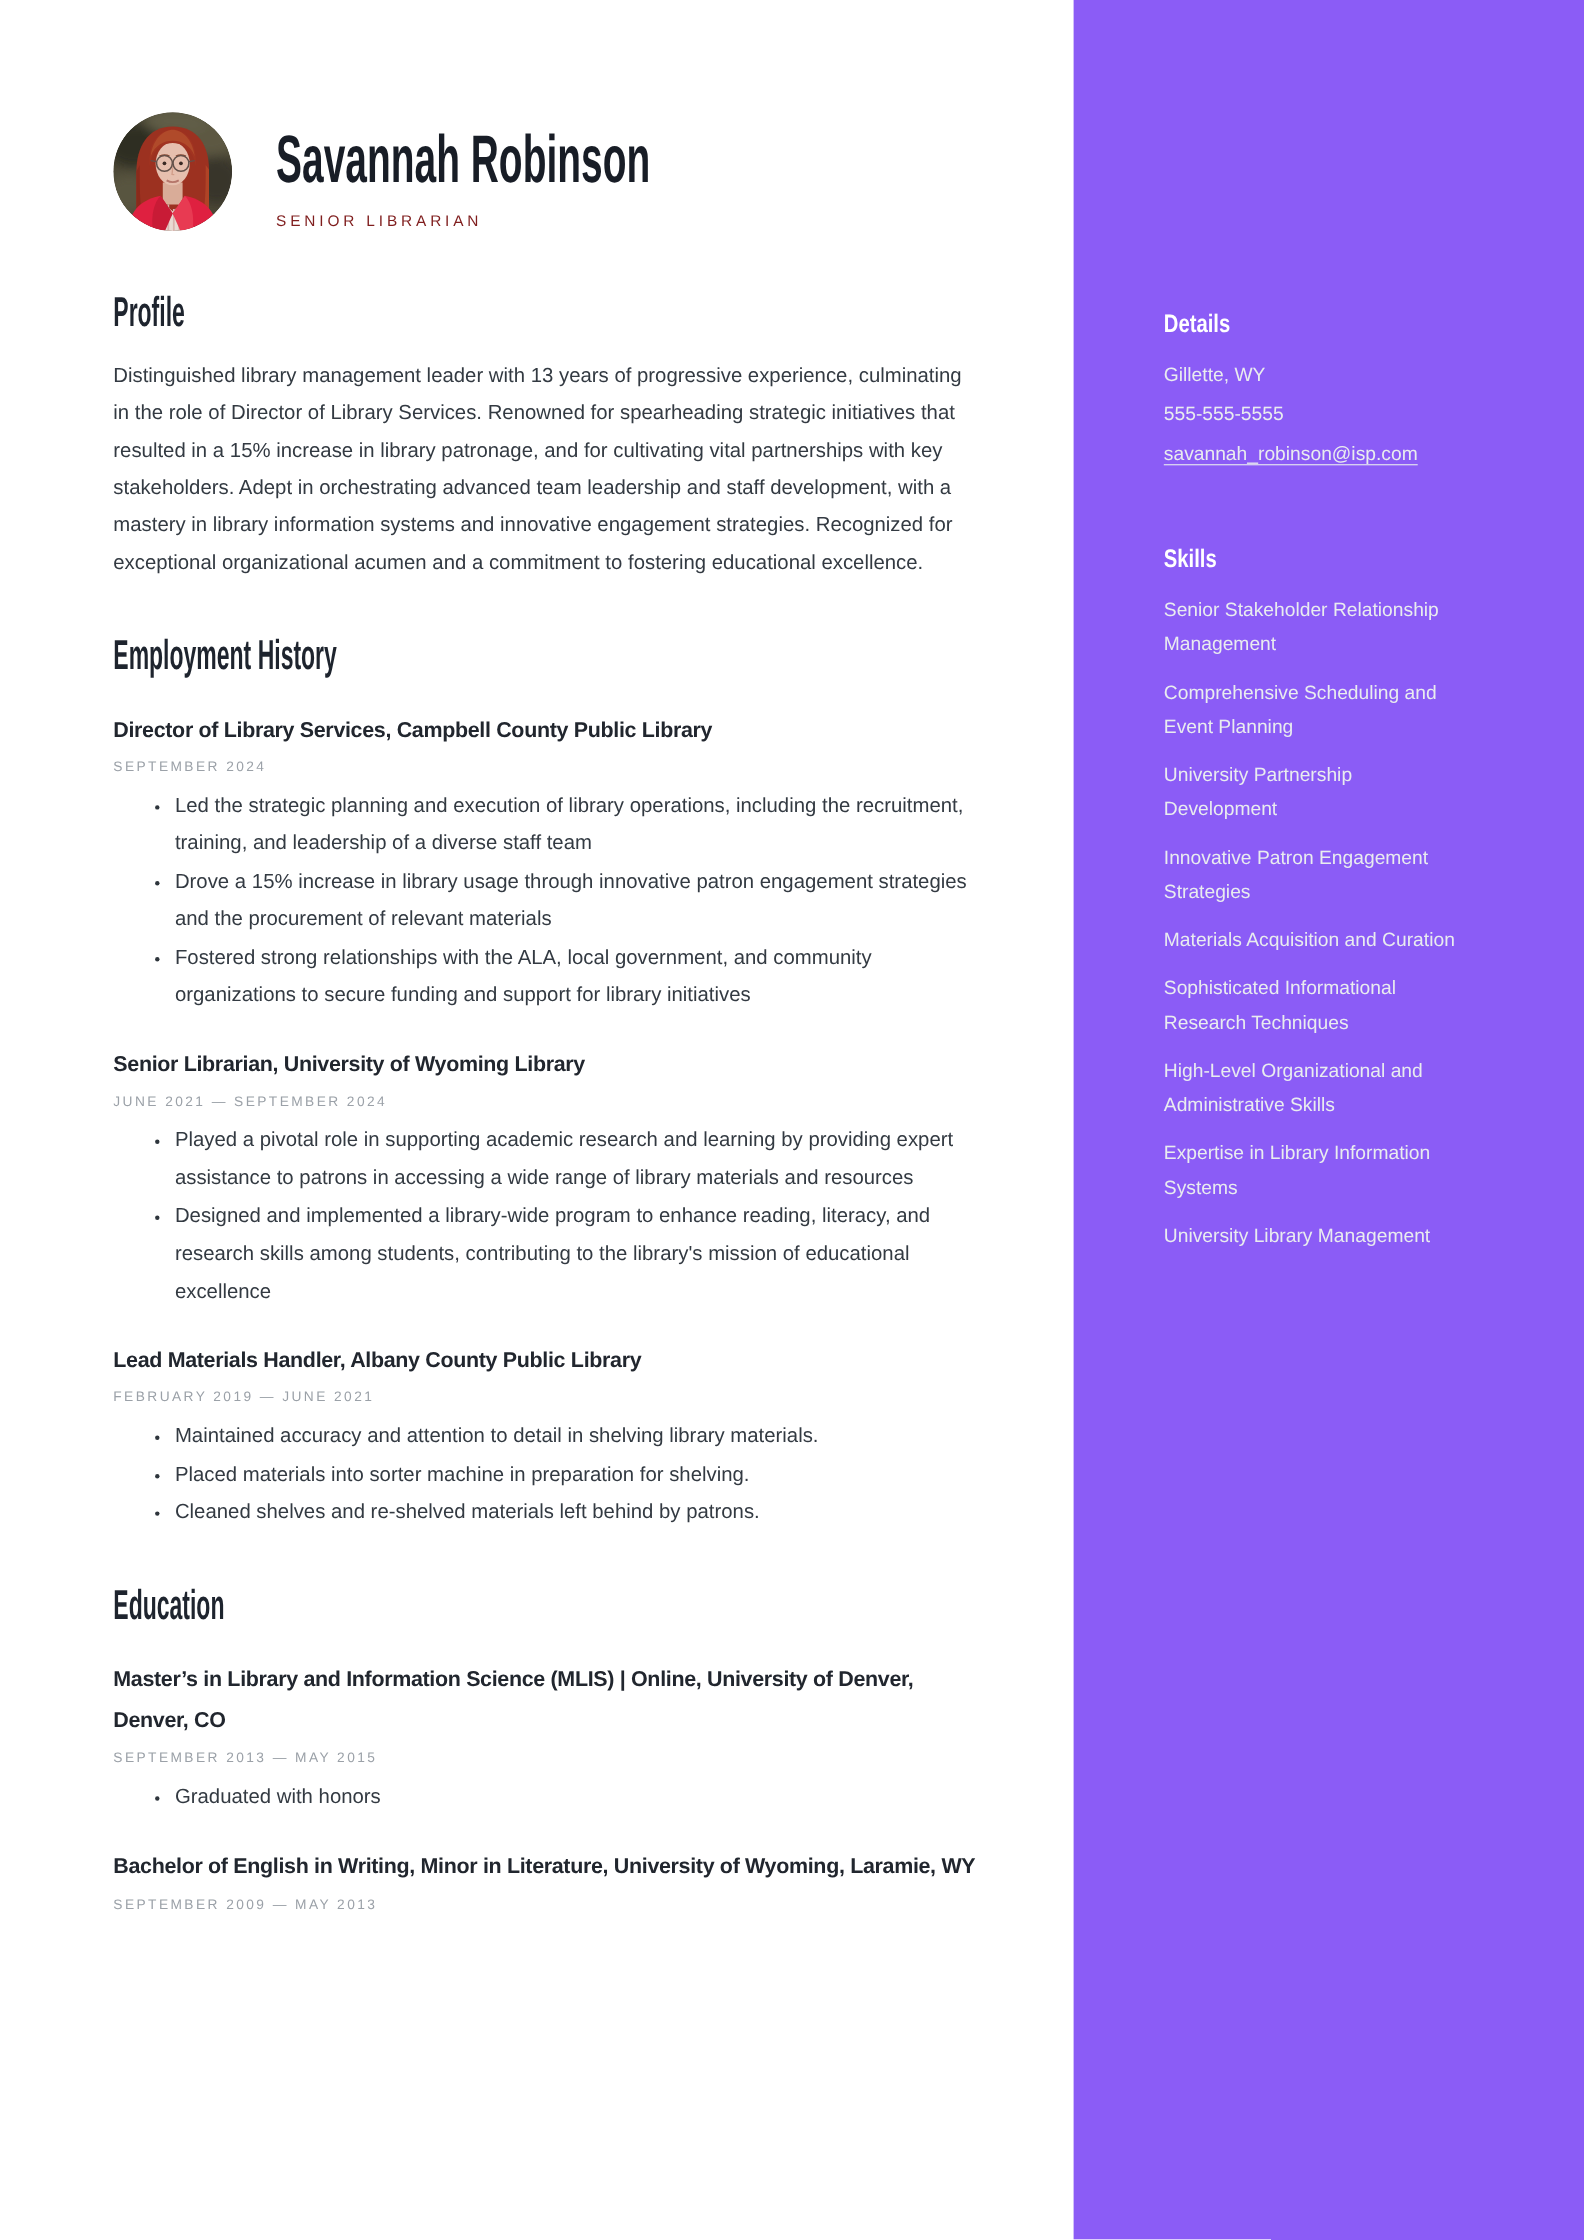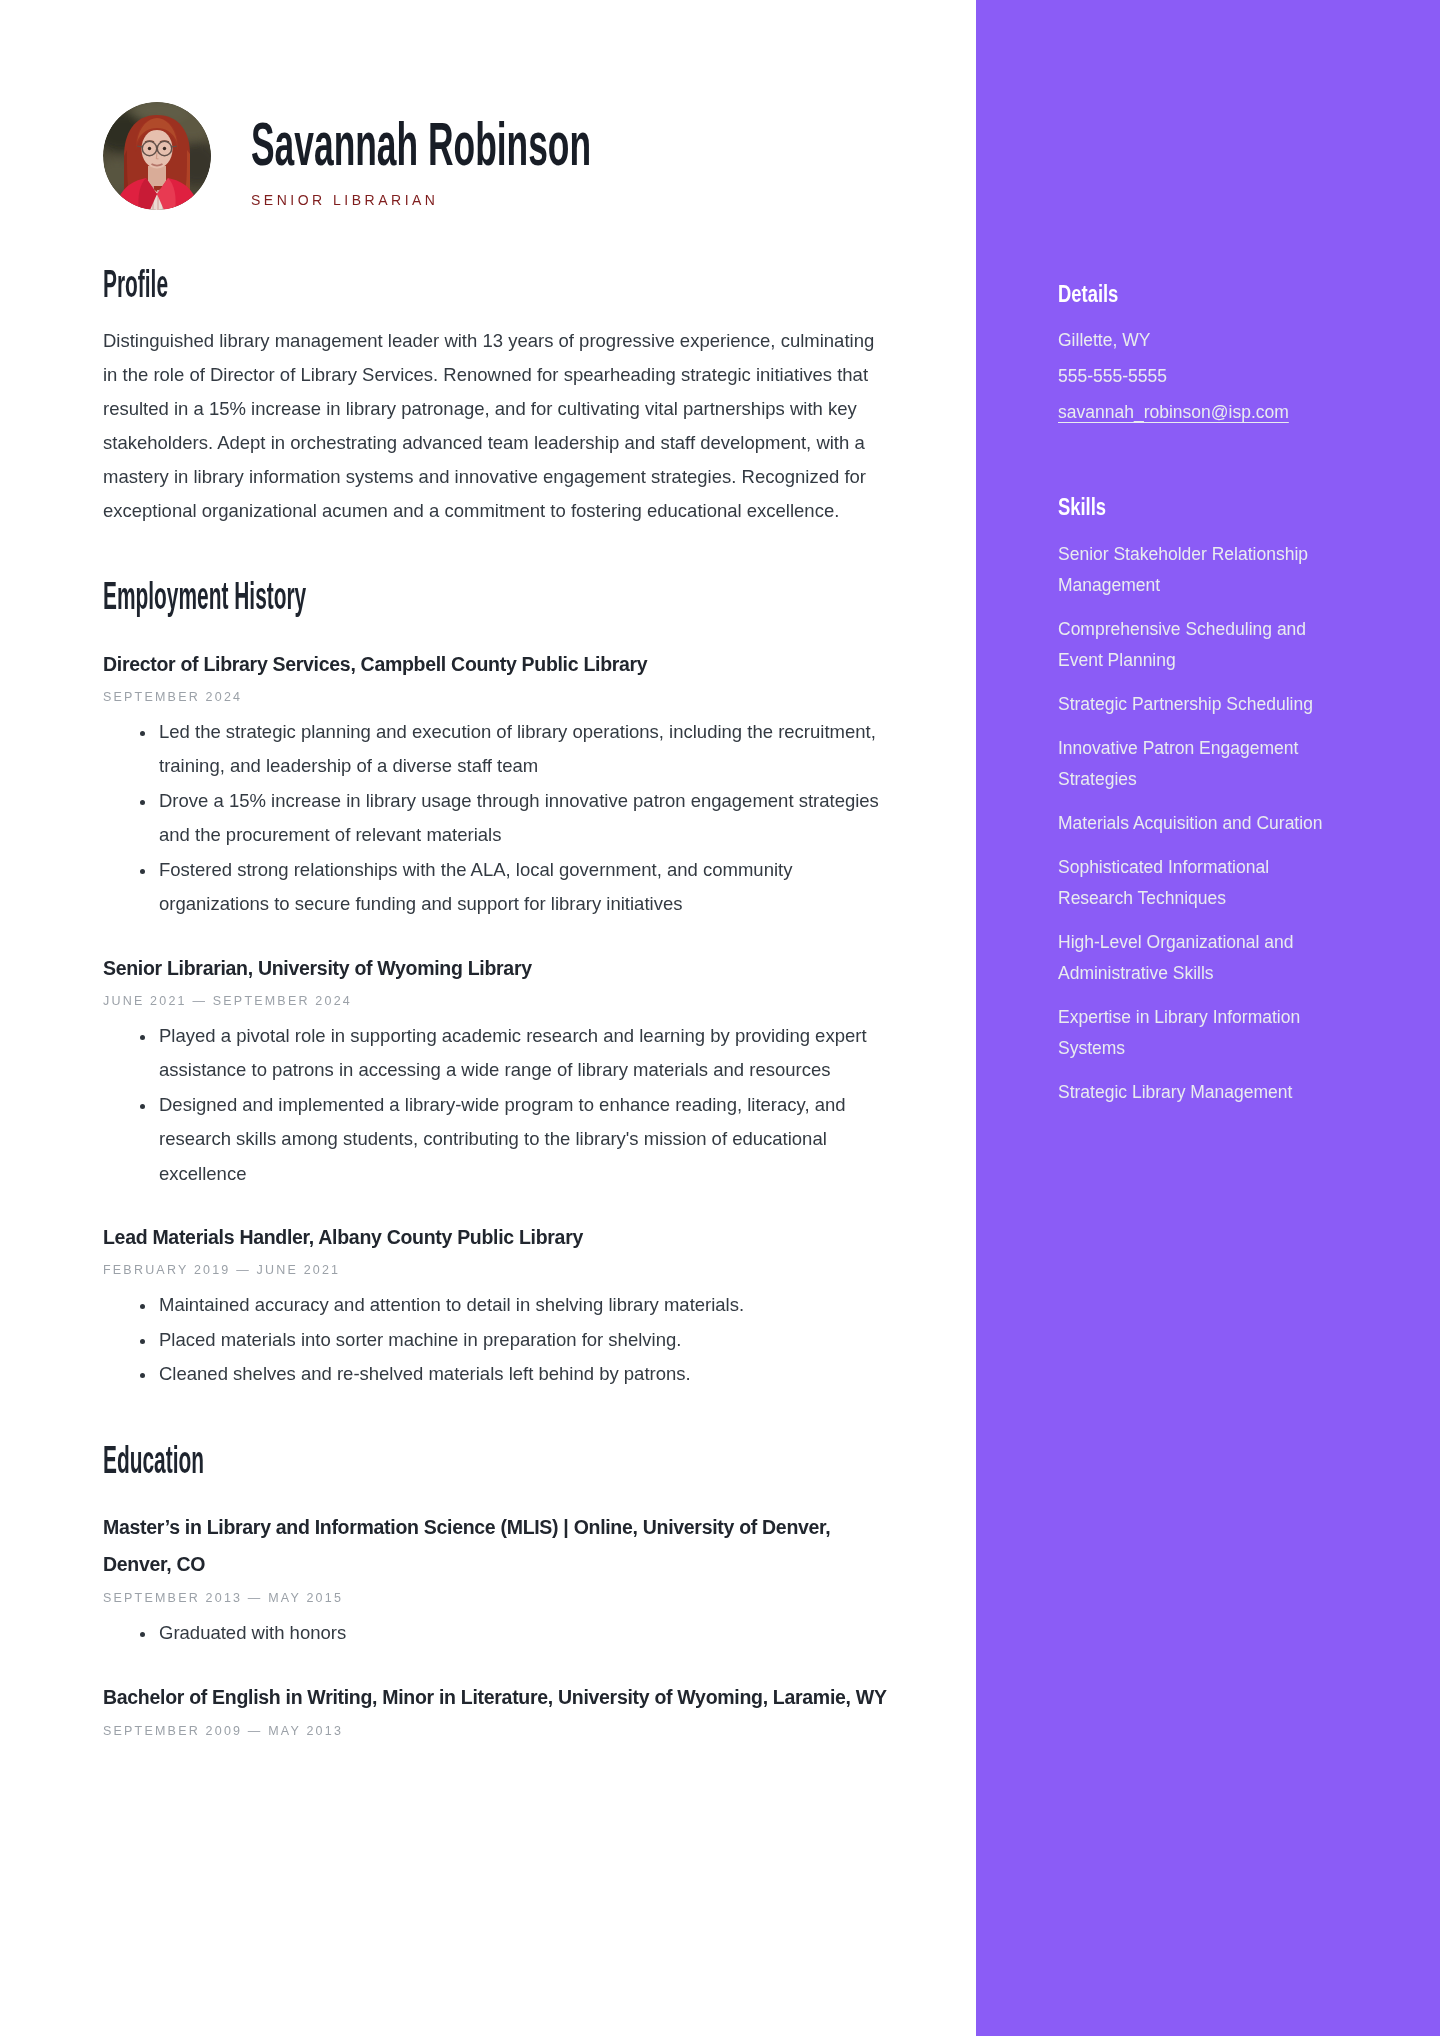--- a/index.html
+++ b/index.html
@@ -210,24 +210,24 @@
         <div>555-555-5555</div>
         <div><span class="email-link">savannah_robinson@isp.com</span></div>
       </div>
     </div>
 
     <div class="skills-block">
       <h4><span class="cond">Skills</span></h4>
       <div class="skills-list">
         <div class="skill-item">Senior Stakeholder Relationship Management</div>
         <div class="skill-item">Comprehensive Scheduling and Event Planning</div>
-        <div class="skill-item">Strategic Partnership Scheduling</div>
+        <div class="skill-item">University Partnership Development</div>
         <div class="skill-item">Innovative Patron Engagement Strategies</div>
         <div class="skill-item">Materials Acquisition and Curation</div>
         <div class="skill-item">Sophisticated Informational Research Techniques</div>
         <div class="skill-item">High-Level Organizational and Administrative Skills</div>
         <div class="skill-item">Expertise in Library Information Systems</div>
-        <div class="skill-item">Strategic Library Management</div>
+        <div class="skill-item">University Library Management</div>
       </div>
     </div>
 
   </div>
 </div>
 
 </body></html>

